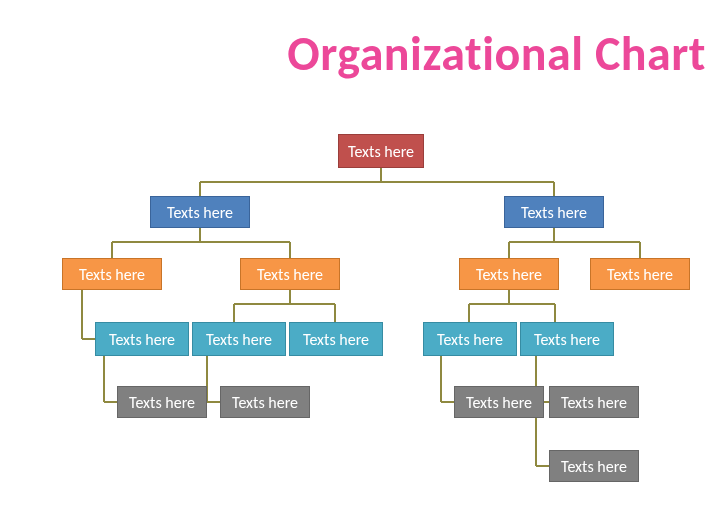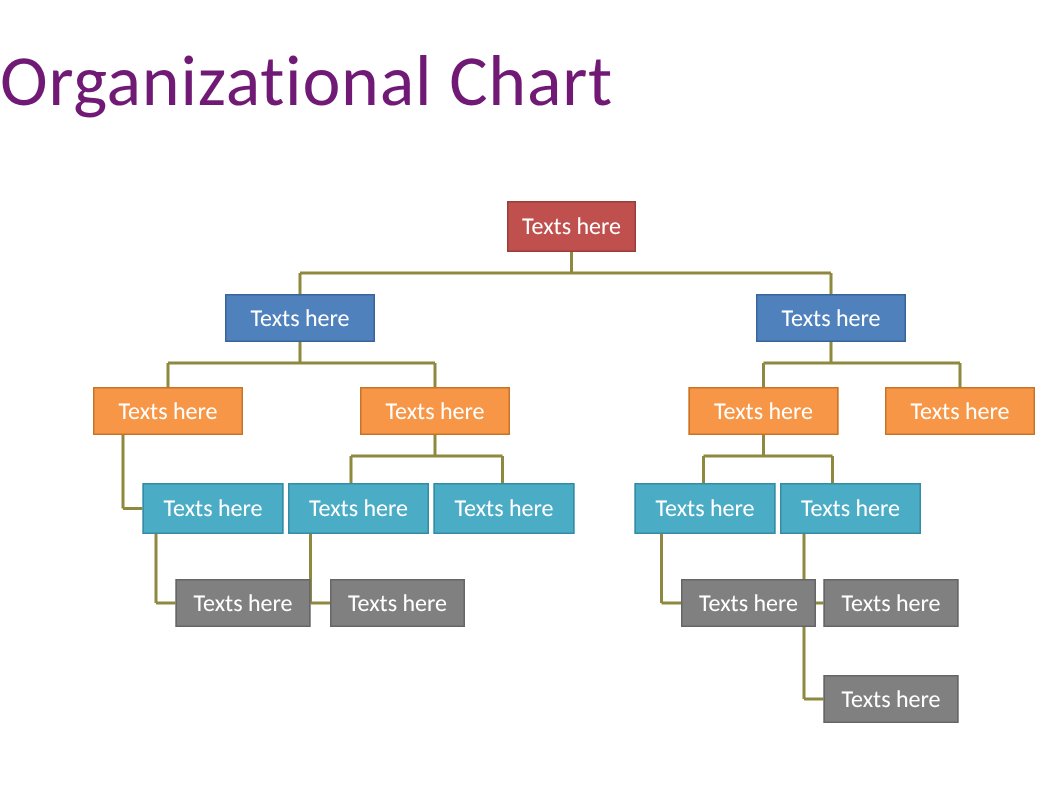--- a/index.html
+++ b/index.html
@@ -5,24 +5,24 @@
   * { margin: 0; padding: 0; box-sizing: border-box; }
   body {
     width: 706px;
     height: 526px;
     background: #fff;
     font-family: Calibri, Arial, sans-serif;
     position: relative;
     overflow: hidden;
   }
   h1 {
-    text-align: left;
+    text-align: right;
     font-size: 48px;
-    font-weight: 400;
-    color: #701a75;
+    font-weight: 700;
+    color: #ec4899;
     margin-top: 24px;
     letter-spacing: 0.5px;
   }
   .canvas {
     position: absolute;
     top: 0; left: 0;
     width: 706px; height: 402px;
   }
   .node {
     position: absolute;

